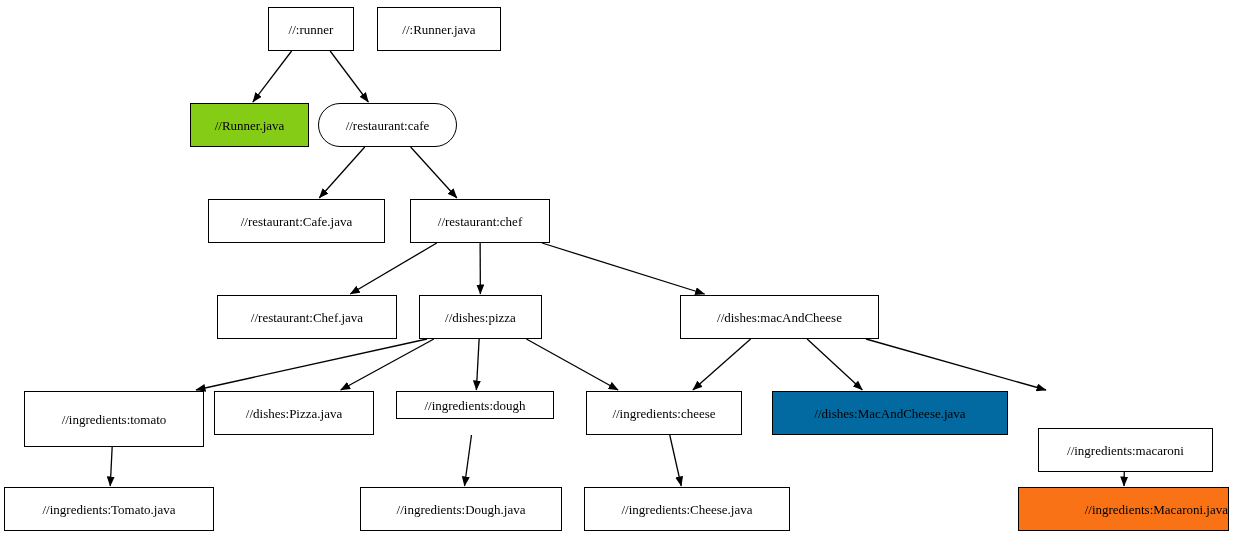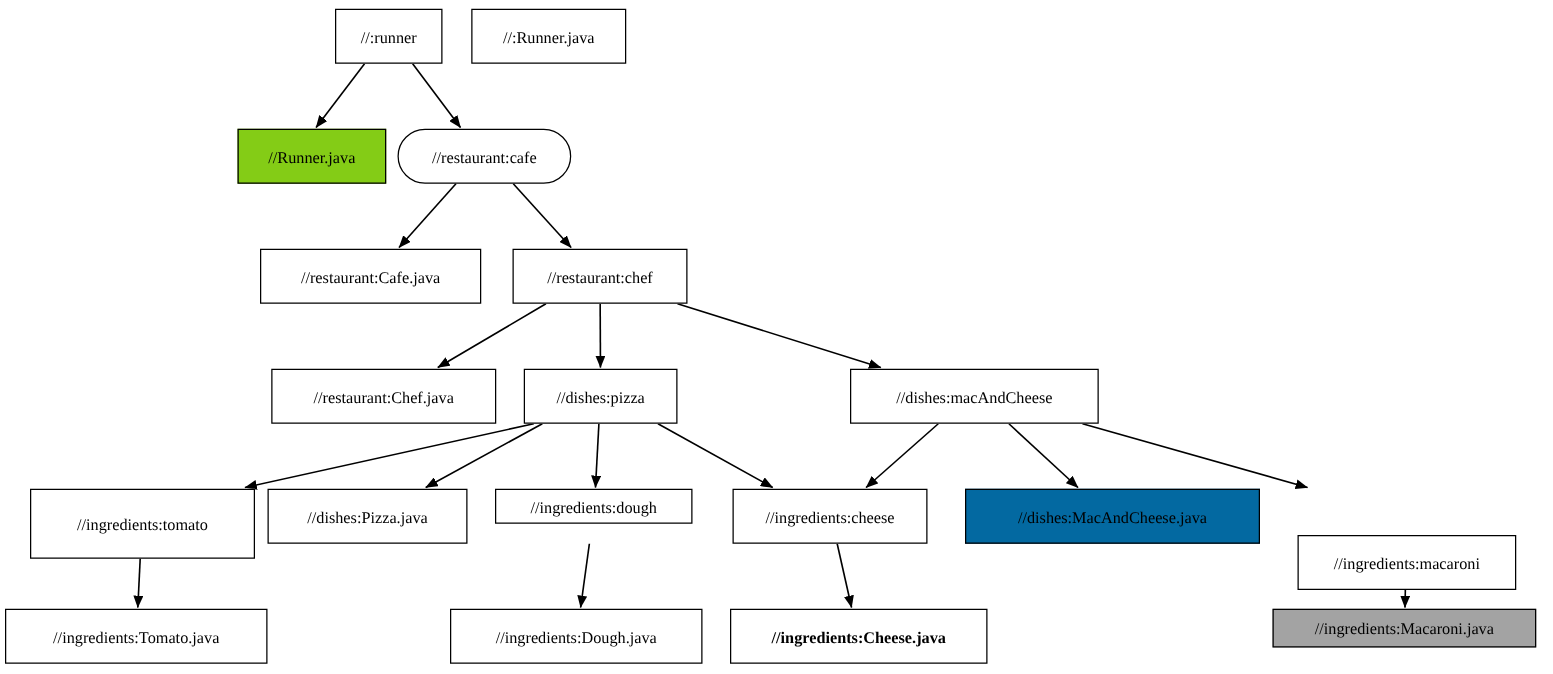--- a/index.html
+++ b/index.html
@@ -115,20 +115,20 @@
       </div>
       <div class="graph-node" style="left: 1038px; top: 391px; width: 175px; height: 44px; background: rgb(255, 255, 255); border-color: rgb(0, 0, 0); color: rgb(0, 0, 0); margin-top: 37px;">
         <span>//ingredients:macaroni</span>
       </div>
       <div class="graph-node" style="left: 4px; top: 487px; width: 210px; height: 44px; background: rgb(255, 255, 255); border-color: rgb(0, 0, 0); color: rgb(0, 0, 0);">
         <span>//ingredients:Tomato.java</span>
       </div>
       <div class="graph-node" style="left: 360px; top: 487px; width: 202px; height: 44px; background: rgb(255, 255, 255); border-color: rgb(0, 0, 0); color: rgb(0, 0, 0);">
         <span>//ingredients:Dough.java</span>
       </div>
-      <div class="graph-node" style="left: 584px; top: 487px; width: 206px; height: 44px; background: rgb(255, 255, 255); border-color: rgb(0, 0, 0); color: rgb(0, 0, 0); font-weight: bold;">
+      <div class="graph-node" style="left: 584px; top: 487px; width: 206px; height: 44px; background: rgb(255, 255, 255); border-color: rgb(0, 0, 0); color: rgb(0, 0, 0);">
         <span>//ingredients:Cheese.java</span>
       </div>
-      <div class="graph-node" style="left: 1018px; top: 487px; width: 211px; height: 31px; background: #a3a3a3; border-color: rgb(0, 0, 0); color: rgb(0, 0, 0);">
+      <div class="graph-node" style="left: 1018px; top: 487px; width: 211px; height: 44px; background: #f97316; border-color: rgb(0, 0, 0); color: rgb(0, 0, 0); justify-content: flex-end;">
         <span>//ingredients:Macaroni.java</span>
       </div>
     </div>
 </div>
 
 </body></html>

